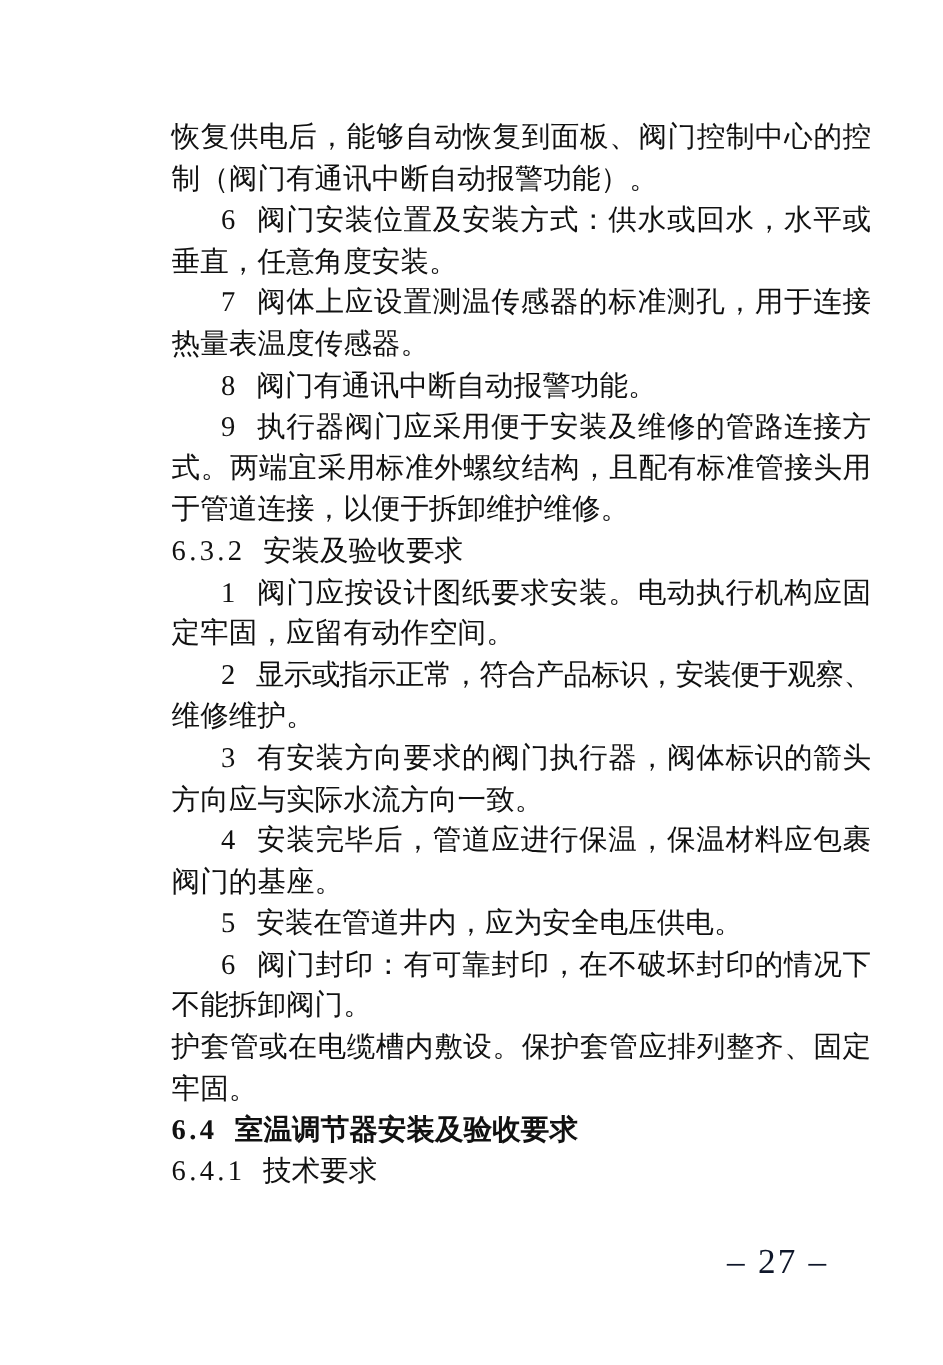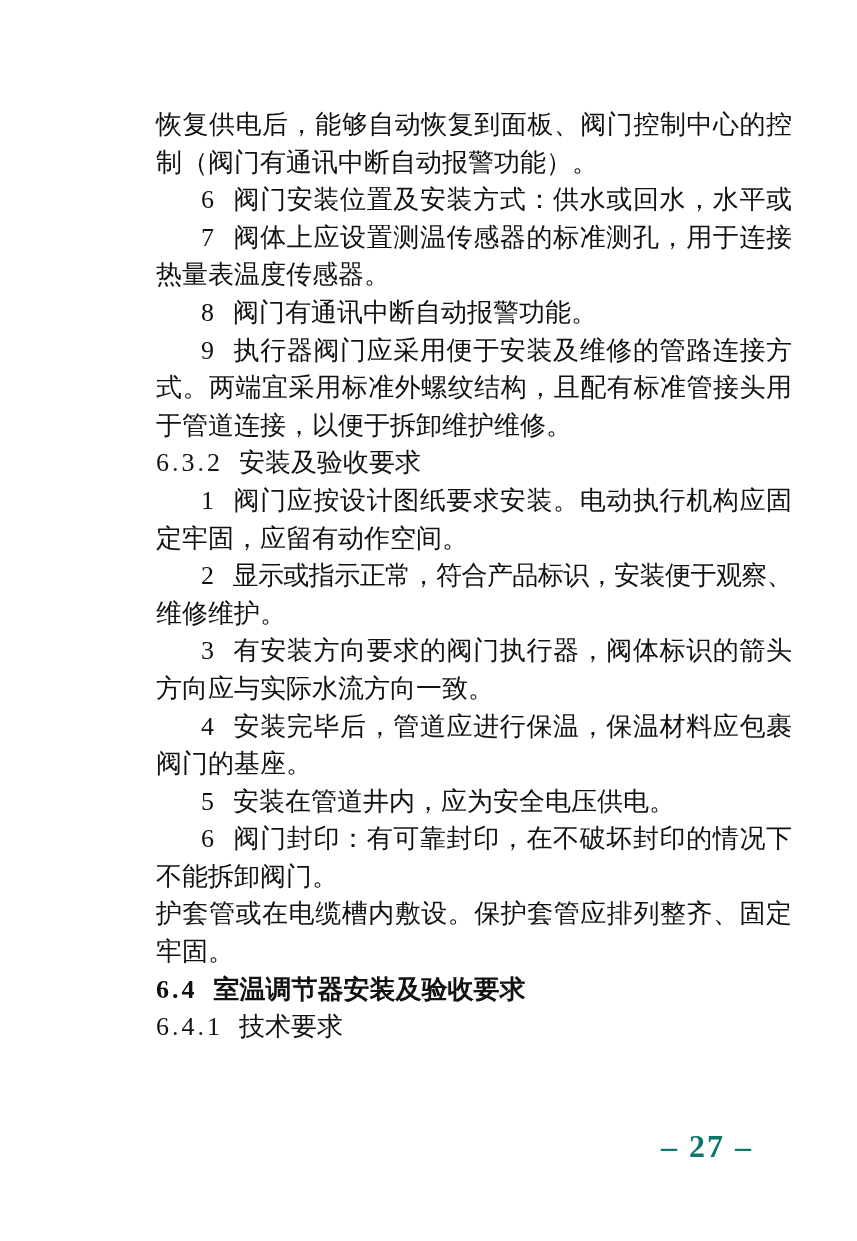--- a/index.html
+++ b/index.html
@@ -41,34 +41,34 @@
   .i-num { margin-right: 19px; }
   .h-num { margin-right: 16px; letter-spacing: 3px; }
   .block.heading-bold { font-weight: bold; }
   .page-number {
     position: absolute;
     top: 1128px;
     right: 104px;
     font-size: 32px;
     line-height: 37px;
     letter-spacing: 2px;
-    color: #0f766e;
-    font-weight: bold;
+    color: #0f172a;
   }
 </style>
 </head>
 <body>
 
 <div class="doc-content">
     <div class="block paragraph">
       <div class="line fill"><span>恢复供电后，能够自动恢复到面板、阀门控制中心的控</span></div>
       <div class="line"><span>制（阀门有通讯中断自动报警功能）。</span></div>
     </div>
     <div class="block numbered">
       <div class="line fill ind"><span class="i-num">6</span><span>阀门安装位置及安装方式：供水或回水，水平或</span></div>
+      <div class="line"><span>垂直，任意角度安装。</span></div>
     </div>
     <div class="block numbered">
       <div class="line fill ind"><span class="i-num">7</span><span>阀体上应设置测温传感器的标准测孔，用于连接</span></div>
       <div class="line"><span>热量表温度传感器。</span></div>
     </div>
     <div class="block numbered">
       <div class="line ind"><span class="i-num">8</span><span>阀门有通讯中断自动报警功能。</span></div>
     </div>
     <div class="block numbered">
       <div class="line fill ind"><span class="i-num">9</span><span>执行器阀门应采用便于安装及维修的管路连接方</span></div>

